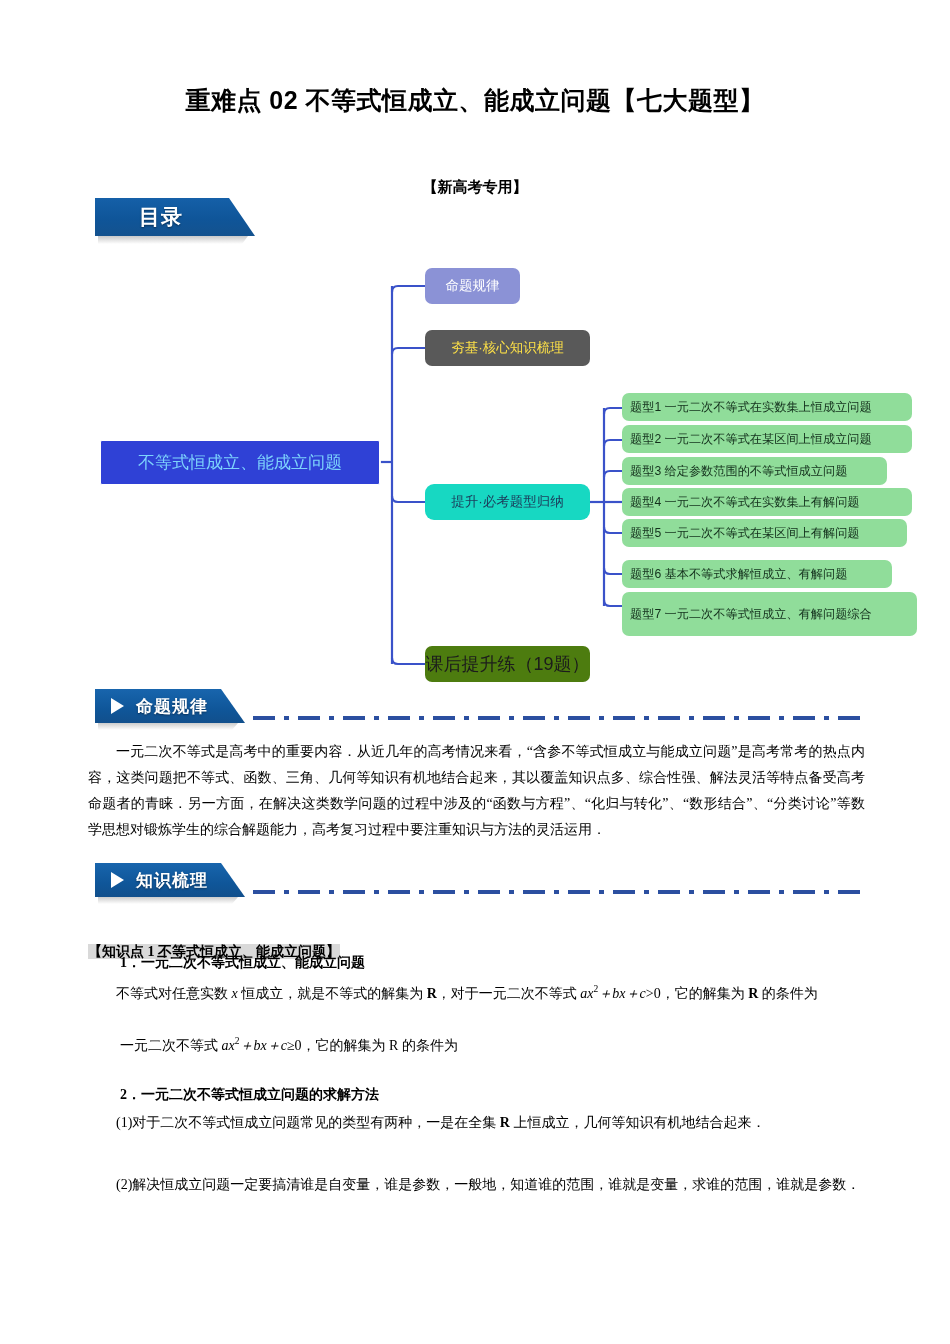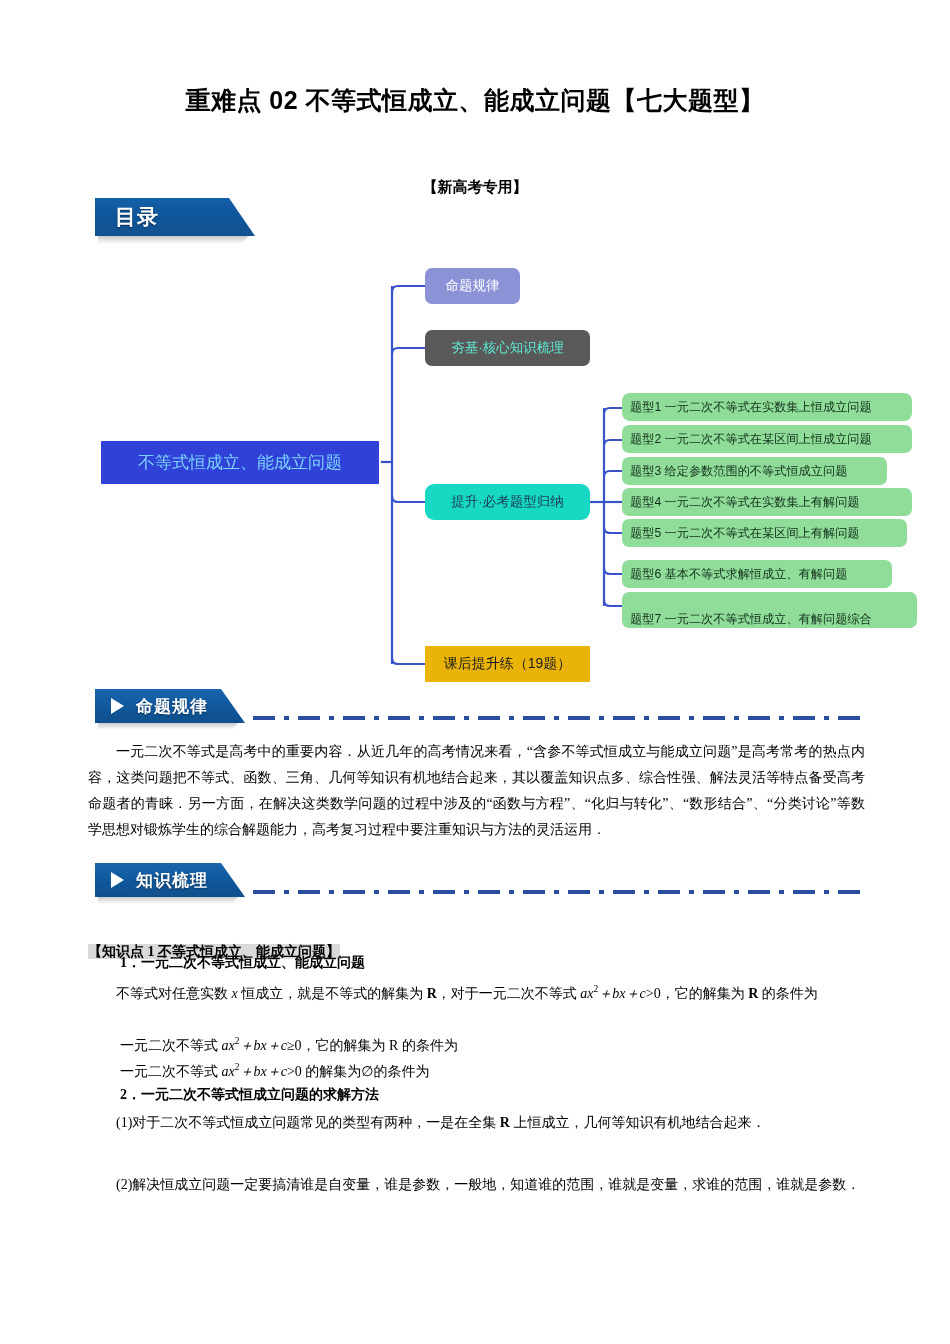--- a/index.html
+++ b/index.html
@@ -50,21 +50,21 @@
   }
   .banner-text{
     font-family:"Liberation Sans","DejaVu Sans",sans-serif;
     font-weight:bold;
     color:#ffffff;
     font-size:21px;
     letter-spacing:1px;
     text-shadow:0 1px 2px rgba(0,0,0,0.45);
   }
 
-  #mulu-banner{left:95px;top:198px;width:160px;padding-left:20px;}
+  #mulu-banner{left:95px;top:198px;width:160px;padding-left:44px;}
   #mulu-shadow{left:98px;top:236px;width:158px;}
 
   
   .sec{position:absolute;height:34px;}
   .sec .bar{
     position:absolute;left:0;top:0;height:34px;
     background:linear-gradient(180deg,#1865ad 0%,#0f5699 60%,#114f8c 100%);
     -webkit-clip-path:polygon(0 0, calc(100% - 24px) 0, 100% 100%, 0 100%);
     clip-path:polygon(0 0, calc(100% - 24px) 0, 100% 100%, 0 100%);
     display:flex;align-items:center;padding-left:16px;box-sizing:border-box;
@@ -122,23 +122,23 @@
   }
   .root{
     background:#2f41d6;
     color:#7dd3fc;
     font-size:17px;
     border-radius:2px;
     border:1.5px solid #ffffff;
     box-shadow:0 0 0 1px rgba(255,255,255,0.9);
   }
   .n-purple{background:#8b92d6;color:#ffffff;font-size:13.5px;border-radius:7px;}
-  .n-gray{background:#595959;color:#5eead4;font-size:13.5px;border-radius:7px;}
+  .n-gray{background:#595959;color:#fde047;font-size:13.5px;border-radius:7px;}
   .n-teal{background:#17d8c2;color:#1c3b5a;font-size:13.5px;border-radius:9px;}
-  .n-yellow{background:#eab308;color:#1c1c1c;font-size:14px;border-radius:1px;}
+  .n-yellow{background:#4d7c0f;color:#1c1c1c;font-size:18px;border-radius:7px;}
   .n-green{
     background:#90dd9a;color:#13301c;font-size:12.2px;border-radius:7px;
     justify-content:flex-start;padding-left:8px;
   }
   svg.links{position:absolute;left:0;top:0;width:830px;height:450px;z-index:1;}
 </style>
 </head>
 <body>
 
 <div class="page">
@@ -193,39 +193,39 @@
     </div>
 
     <div class="node n-teal" style="left:345px;top:244px;width:165px;height:36px;">
       <span>提升·必考题型归纳</span>
     </div>
 
     <div class="node n-yellow" style="left:345px;top:406px;width:165px;height:36px;">
       <span>课后提升练（19题）</span>
     </div>
 
-    <div class="node n-green" style="left:542px;top:153px;width:290px;height:28px;border-radius:8px;">
+    <div class="node n-green" style="left:542px;top:153px;width:290px;height:28px;">
       <span>题型1 一元二次不等式在实数集上恒成立问题</span>
     </div>
     <div class="node n-green" style="left:542px;top:185px;width:290px;height:28px;">
       <span>题型2 一元二次不等式在某区间上恒成立问题</span>
     </div>
     <div class="node n-green" style="left:542px;top:217px;width:265px;height:28px;">
       <span>题型3 给定参数范围的不等式恒成立问题</span>
     </div>
     <div class="node n-green" style="left:542px;top:248px;width:290px;height:28px;">
       <span>题型4 一元二次不等式在实数集上有解问题</span>
     </div>
     <div class="node n-green" style="left:542px;top:279px;width:285px;height:28px;">
       <span>题型5 一元二次不等式在某区间上有解问题</span>
     </div>
     <div class="node n-green" style="left:542px;top:320px;width:270px;height:28px;">
       <span>题型6 基本不等式求解恒成立、有解问题</span>
     </div>
-    <div class="node n-green" style="left:542px;top:352px;width:295px;height:36px;align-items:flex-end;">
+    <div class="node n-green" style="left:542px;top:352px;width:295px;height:44px;">
       <span>题型7 一元二次不等式恒成立、有解问题综合</span>
     </div>
   </div>
 
   <div class="sec" style="left:95px;top:689px;">
     <div class="bar" style="width:150px;">
       <span class="tri"></span>
       <span class="sec-text">命题规律</span>
     </div>
     <div class="bar-shadow" style="width:148px;"></div>
@@ -253,23 +253,20 @@
 
   <div class="body-p" style="left:88px;top:976px;width:788px;">
     <span class="indent" style="display:inline;"></span>
     <span style="margin-left:2em;">不等式对任意实数 </span><i class="mv">x</i><span> 恒成立，就是不等式的解集为 </span><b>R</b><span>，对于一元二次不等式 </span><i class="mv">ax</i><sup>2</sup><i class="mv">＋bx＋c</i><span>&gt;0</span><span>，它的解集为 </span><b>R</b><span> 的条件为</span>
   </div>
 
   <div class="body-p" style="left:120px;top:1028px;width:760px;">
     <span>一元二次不等式 </span><i class="mv">ax</i><sup>2</sup><i class="mv">＋bx＋c</i><span>≥0</span><span>，它的解集为 R 的条件为</span>
   </div>
 
-  <div class="body-p" style="left:120px;top:1054px;width:760px;">
-    <span>一元二次不等式 </span><i class="mv">ax</i><sup>2</sup><i class="mv">＋bx＋c</i><span>&gt;0</span><span> 的解集为∅的条件为</span>
-  </div>
 
   <div class="body-p bold" style="left:120px;top:1082px;width:760px;">
     <span>2．</span><span>一元二次不等式恒成立问题的求解方法</span>
   </div>
 
   <div class="body-p" style="left:88px;top:1110px;width:788px;">
     <span style="margin-left:2em;">(1)对于二次不等式恒成立问题常见的类型有两种，一是在全集 </span><b>R</b><span> 上恒成立，几何等知识有机地结合起来．</span>
   </div>
 
   <div class="body-p indent" style="left:88px;top:1172px;width:788px;">(2)解决恒成立问题一定要搞清谁是自变量，谁是参数，一般地，知道谁的范围，谁就是变量，求谁的范围，谁就是参数．</div>

